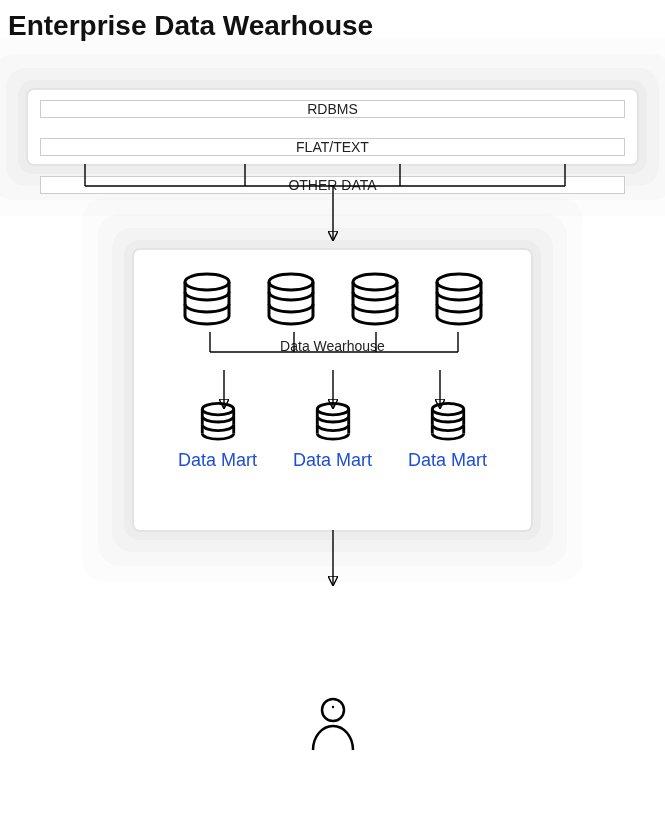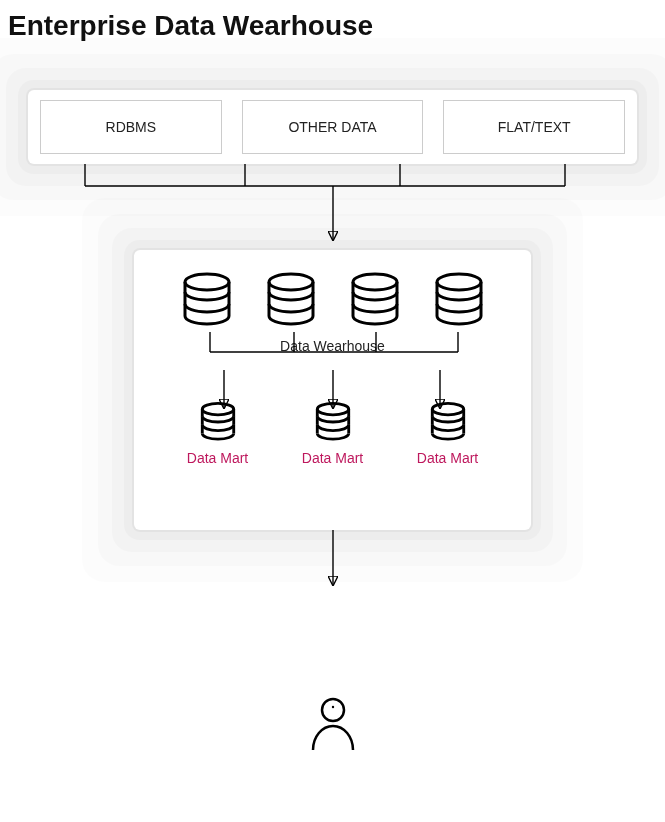--- a/index.html
+++ b/index.html
@@ -45,20 +45,21 @@
   .sources-row {
     top: 90px;
     left: 28px;
     width: 609px;
     height: 74px;
     display: flex;
     gap: 20px;
     padding: 10px 12px;
     box-sizing: border-box;
     align-items: stretch;
+    flex-direction: column;
   }
   .src {
     flex: 1;
     border: 1px solid #ccc;
     display: flex;
     align-items: center;
     justify-content: center;
     font-size: 14px;
     font-weight: 500;
     color: #222;
@@ -93,22 +94,22 @@
     justify-content: space-around;
     margin-top: 48px;
   }
   .mart {
     display: flex;
     flex-direction: column;
     align-items: center;
     gap: 4px;
   }
   .mart-label {
-    font-size: 14px;
-    color: #be185d;
+    font-size: 18px;
+    color: #1d4ed8;
   }
 
   
   .user-wrap {
     position: absolute;
     top: 690px;
     left: 0;
     width: 665px;
     display: flex;
     flex-direction: column;
@@ -130,22 +131,22 @@
 </style>
 </head>
 <body>
 
 <div class="stage">
 
   <div class="title">Enterprise Data Wearhouse</div>
 
   <div class="glow-box sources-row">
     <div class="src">RDBMS</div>
+    <div class="src">FLAT/TEXT</div>
     <div class="src">OTHER DATA</div>
-    <div class="src">FLAT/TEXT</div>
   </div>
 
   <div class="glow-box wh-panel">
     <div class="db-row">
       <span><svg class="db-big" viewBox="0 0 56 56">
             <ellipse cx="28" cy="10" rx="22" ry="8" fill="none" stroke="#000" stroke-width="3"></ellipse>
             <path d="M6 10 V20" fill="none" stroke="#000" stroke-width="3"></path>
             <path d="M50 10 V20" fill="none" stroke="#000" stroke-width="3"></path>
             <path d="M6 20 a22 8 0 0 0 44 0" fill="none" stroke="#000" stroke-width="3"></path>
             <path d="M6 20 V32" fill="none" stroke="#000" stroke-width="3"></path>

